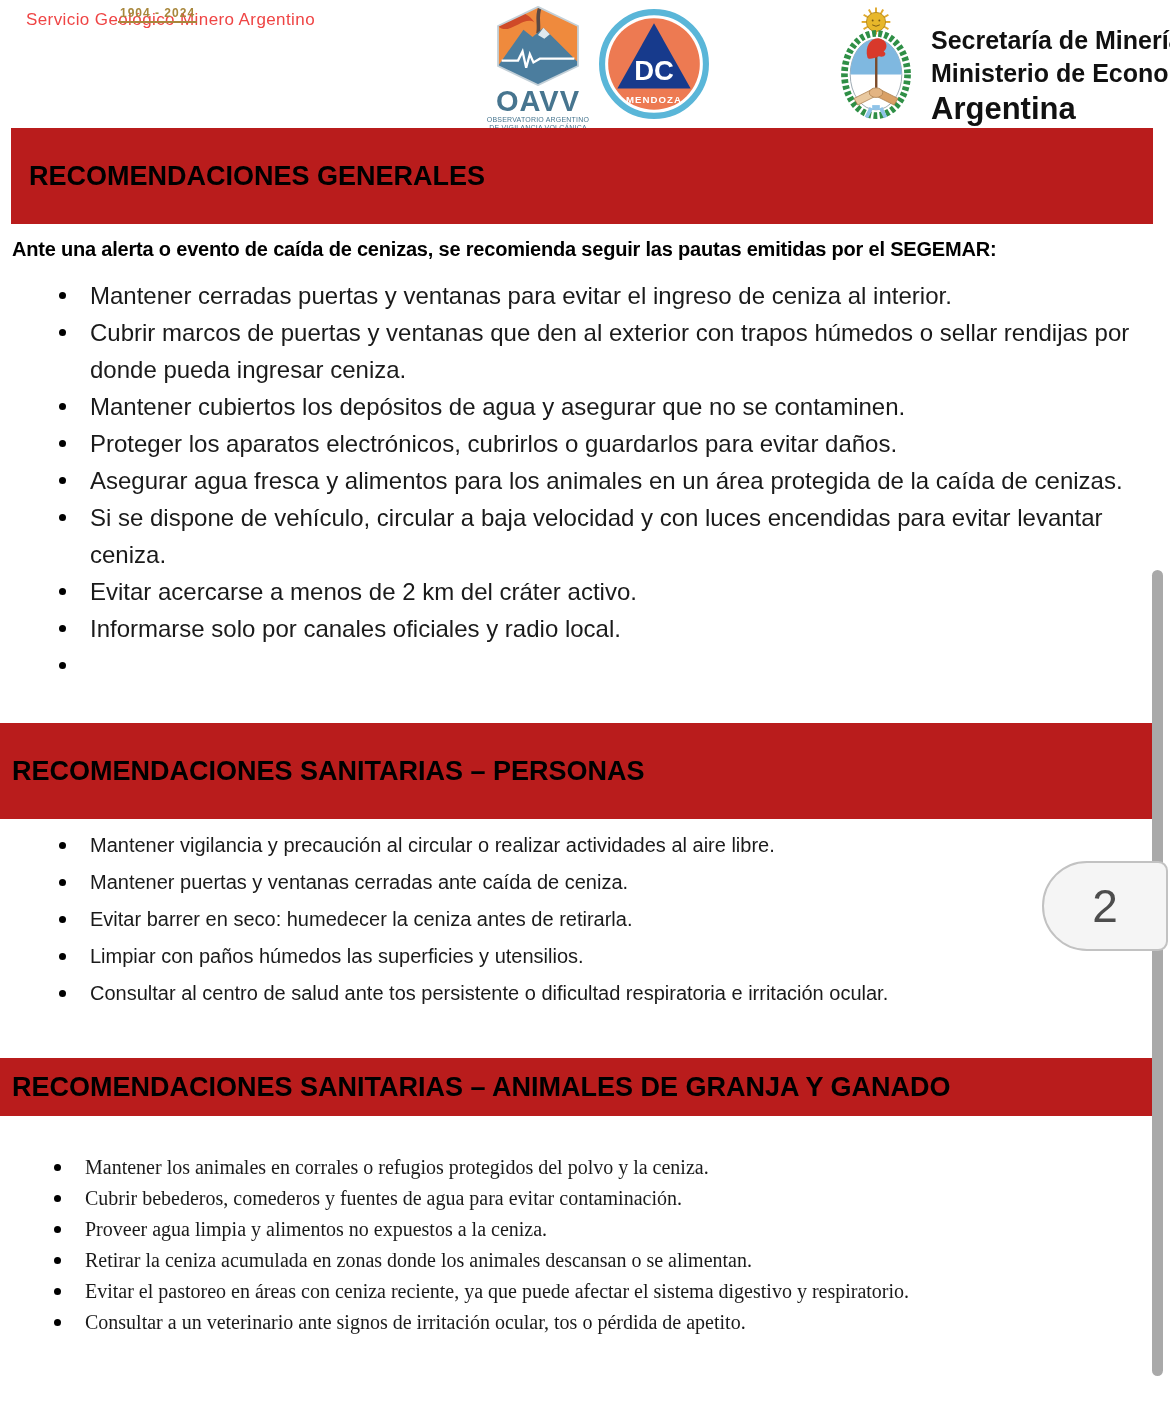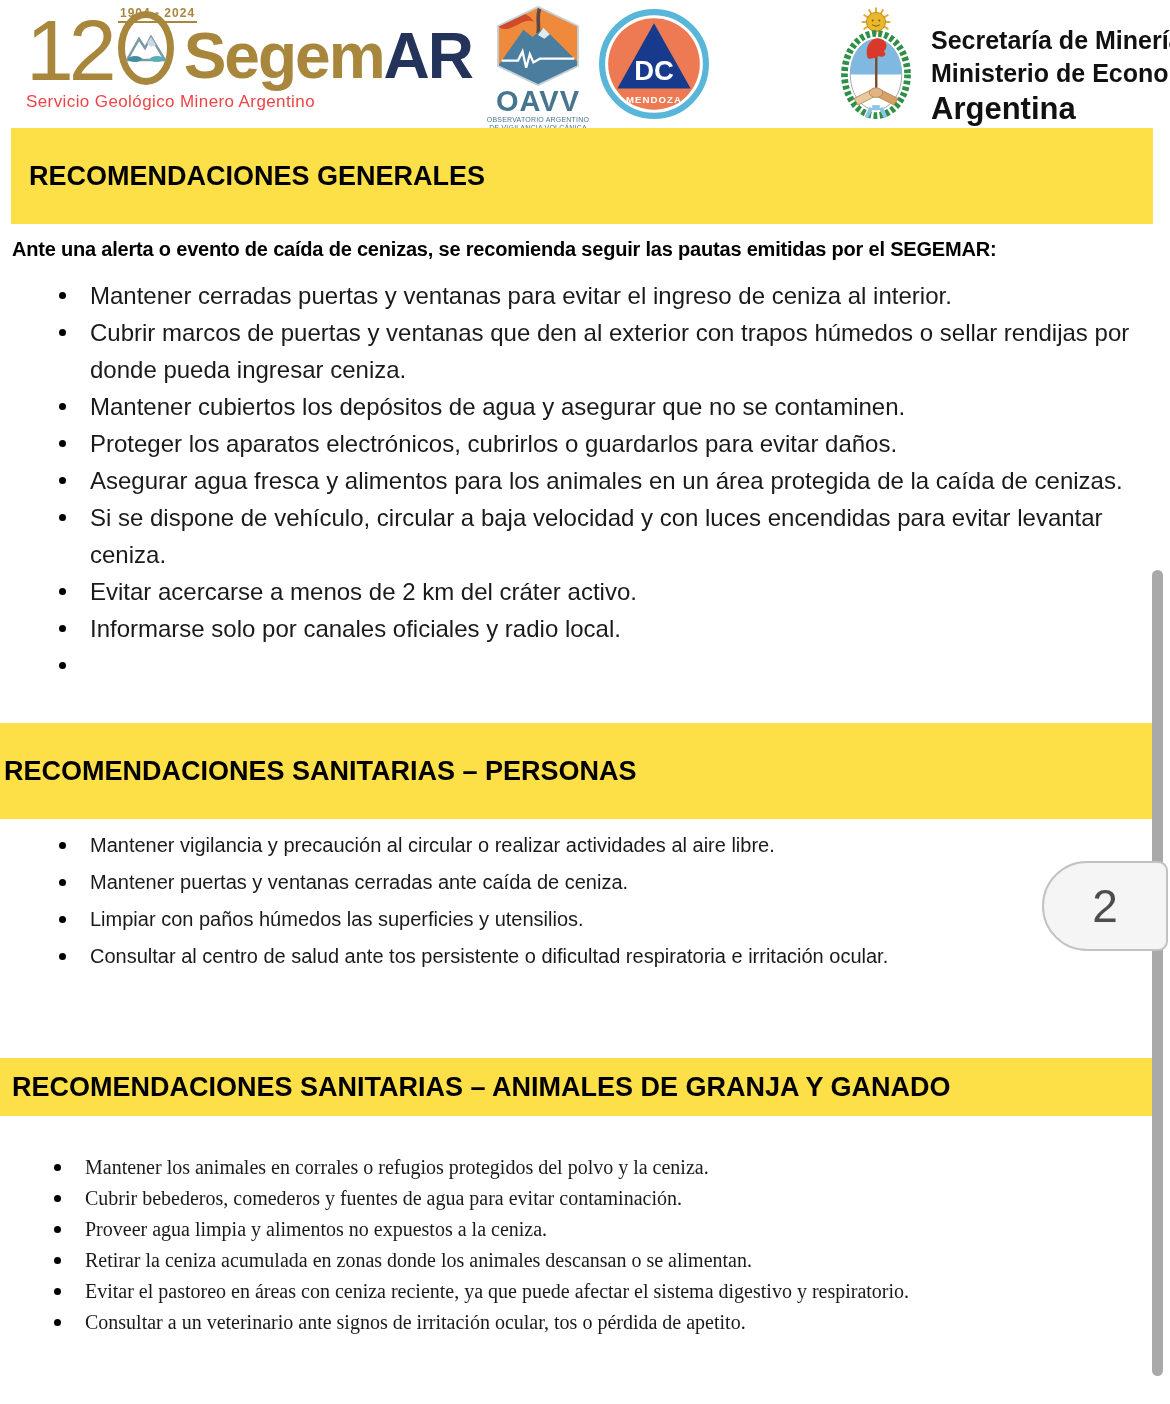--- a/index.html
+++ b/index.html
@@ -22,24 +22,24 @@
   .seg-sub{font-size:17px;color:#ef4444;margin-top:6px;letter-spacing:0.4px;white-space:nowrap;}
   .oavv{position:absolute;left:482px;top:6px;width:112px;text-align:center;}
   .oavv-acro{font-size:29px;font-weight:bold;color:#47758f;line-height:0.95;letter-spacing:1px;margin-top:-2px;}
   .oavv-sub{font-size:7px;color:#47758f;line-height:1.2;letter-spacing:0.2px;}
   .dc{position:absolute;left:598px;top:8px;}
   .ministry{position:absolute;left:833px;top:4px;display:flex;}
   .min-text{padding-top:20px;margin-left:12px;}
   .min-l1,.min-l2{font-size:25px;font-weight:bold;color:#111;line-height:1.32;white-space:nowrap;}
   .min-l3{font-size:31px;font-weight:bold;color:#111;line-height:1.2;}
   
-  .band{position:absolute;background:#fde047;display:flex;align-items:center;
+  .band{position:absolute;background:#b91c1c;display:flex;align-items:center;
         color:#000;font-weight:bold;font-size:27px;box-sizing:border-box;white-space:nowrap;}
   .band1{top:128px;left:11px;width:1142px;height:96px;padding-left:18px;}
-  .band2{top:723px;left:0;width:1153px;height:96px;padding-left:4px;}
+  .band2{top:723px;left:0;width:1153px;height:96px;padding-left:12px;}
   .band3{top:1058px;left:0;width:1153px;height:58px;padding-left:12px;}
   
   .intro{position:absolute;top:238px;left:12px;width:1152px;font-weight:bold;font-size:20px;
          letter-spacing:-0.2px;color:#000;white-space:nowrap;}
   ul.blist{position:absolute;list-style:none;margin:0;padding:0;}
   ul.blist li{position:relative;padding-left:40px;}
   .l1{top:277px;left:50px;width:1110px;font-size:24px;line-height:37px;}
   .l2{top:827px;left:50px;width:1110px;font-size:20px;line-height:37px;}
   .l3{top:1152px;left:45px;width:1115px;font-size:20px;line-height:31px;font-family:Liberation Serif, serif;}
   .blt{position:absolute;left:9px;top:15px;width:7px;height:7px;background:#000;border-radius:50%;}
@@ -52,32 +52,20 @@
                display:flex;align-items:center;justify-content:center;
                font-size:46px;color:#4d4d4d;z-index:5;}
 </style>
 </head>
 <body>
 
 <div class="header">
 
   <div class="segemar">
     <div class="seg-anniv">1904 - 2024</div>
-    <div class="seg-row">
-      <div class="seg-num">12</div>
-      <div class="seg-zero">
-        <svg width="42" height="32" viewBox="0 0 42 32">
-          <polygon points="2,28 14,7 20,16 26,5 40,28" fill="none" stroke="#7d99a8" stroke-width="2.5"></polygon>
-          <polygon points="22,11 26,5 31,13 26,15" fill="#c9d8e0"></polygon>
-          <ellipse cx="10" cy="27" rx="7" ry="3" fill="#3f8fa0"></ellipse>
-          <ellipse cx="32" cy="27" rx="7" ry="3" fill="#57b0b8"></ellipse>
-        </svg>
-      </div>
-      <div class="seg-word"><span class="seg-gold">Segem</span><span class="seg-navy">AR</span></div>
-    </div>
     <div class="seg-sub">Servicio Geológico Minero Argentino</div>
   </div>
 
   <div class="oavv">
     <svg width="92" height="80" viewBox="0 0 100 88">
       <defs>
         <clipPath id="hexclip">
             <polygon points="50,1 94,22 94,66 50,87 6,66 6,22"></polygon>
           </clipPath>
       </defs>
@@ -163,20 +151,21 @@
   <li><span class="blt"></span><span>Evitar acercarse a menos de 2 km del cráter activo.</span></li>
   <li><span class="blt"></span><span>Informarse solo por canales oficiales y radio local.</span></li>
   <li><span class="blt"></span></li>
 </ul>
 
 <div class="band band2">RECOMENDACIONES SANITARIAS – PERSONAS</div>
 
 <ul class="blist l2">
   <li><span class="blt"></span><span>Mantener vigilancia y precaución al circular o realizar actividades al aire libre.</span></li>
   <li><span class="blt"></span><span>Mantener puertas y ventanas cerradas ante caída de ceniza.</span></li>
+  <li><span class="blt"></span><span>Evitar barrer en seco: humedecer la ceniza antes de retirarla.</span></li>
   <li><span class="blt"></span><span>Limpiar con paños húmedos las superficies y utensilios.</span></li>
   <li><span class="blt"></span><span>Consultar al centro de salud ante tos persistente o dificultad respiratoria e irritación ocular.</span></li>
 </ul>
 
 <div class="band band3">RECOMENDACIONES SANITARIAS – ANIMALES DE GRANJA Y GANADO</div>
 
 <ul class="blist l3">
   <li><span class="blt"></span><span>Mantener los animales en corrales o refugios protegidos del polvo y la ceniza.</span></li>
   <li><span class="blt"></span><span>Cubrir bebederos, comederos y fuentes de agua para evitar contaminación.</span></li>
   <li><span class="blt"></span><span>Proveer agua limpia y alimentos no expuestos a la ceniza.</span></li>

